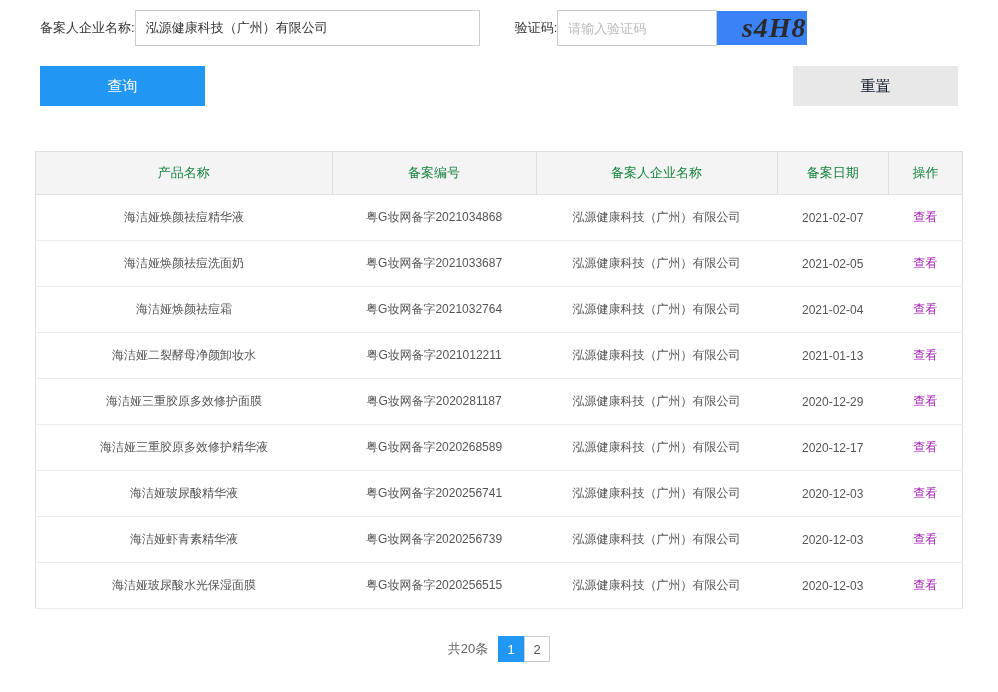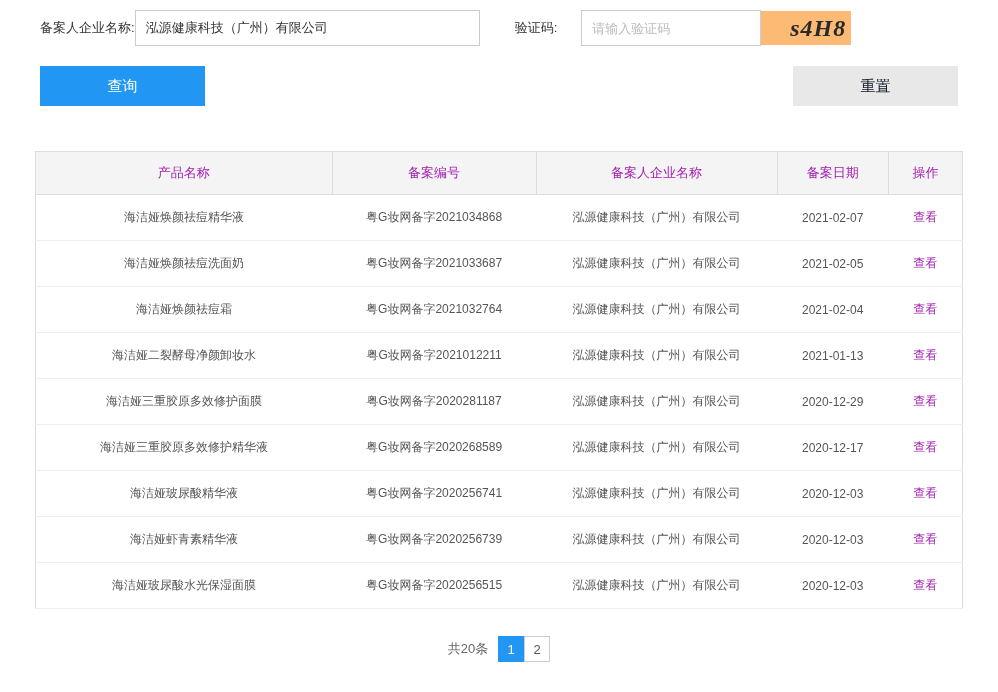--- a/index.html
+++ b/index.html
@@ -33,32 +33,31 @@
       font-size: 13px;
       color: #333;
     }
     .form-input::placeholder {
       color: #bbb;
     }
     .company-input {
       width: 345px;
     }
     .captcha-input {
-      width: 180px;
-      margin-left: 24px;
+      width: 160px;
     }
     .captcha-image {
       width: 90px;
       height: 34px;
-      background: #fdba74;
+      background: #3b82f6;
       display: flex;
       align-items: center;
       justify-content: center;
       font-family: Georgia, serif;
-      font-size: 24px;
+      font-size: 28px;
       font-weight: bold;
       font-style: italic;
       color: #2a2a2a;
       letter-spacing: 1px;
       user-select: none;
       padding-left: 24px;
     }
     .spacer1 {
       width: 35px;
     }
@@ -85,21 +84,21 @@
     .table-section {
       padding: 25px 35px 15px 35px;
     }
     table {
       width: 100%;
       border-collapse: collapse;
       border: 1px solid #ddd;
     }
     th {
       background: #f4f4f4;
-      color: #a21caf;
+      color: #15803d;
       font-weight: normal;
       font-size: 13px;
       padding: 12px 8px;
       border: 1px solid #ddd;
       text-align: center;
     }
     td {
       font-size: 12px;
       color: #555;
       padding: 14px 8px;

